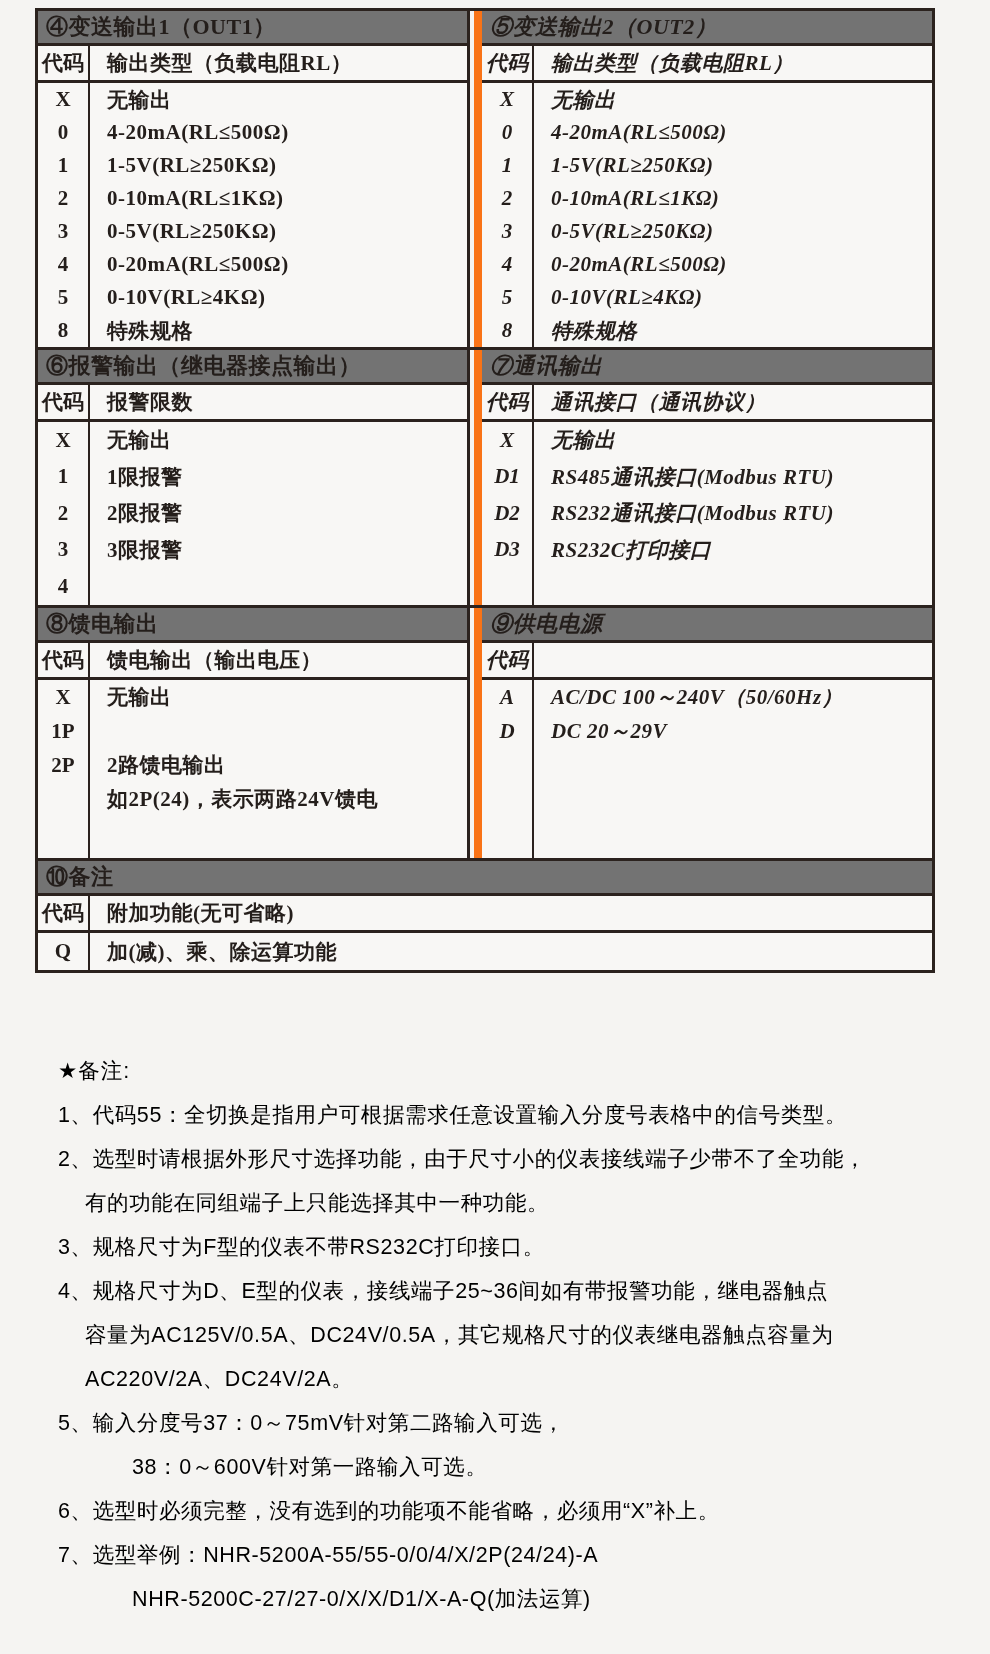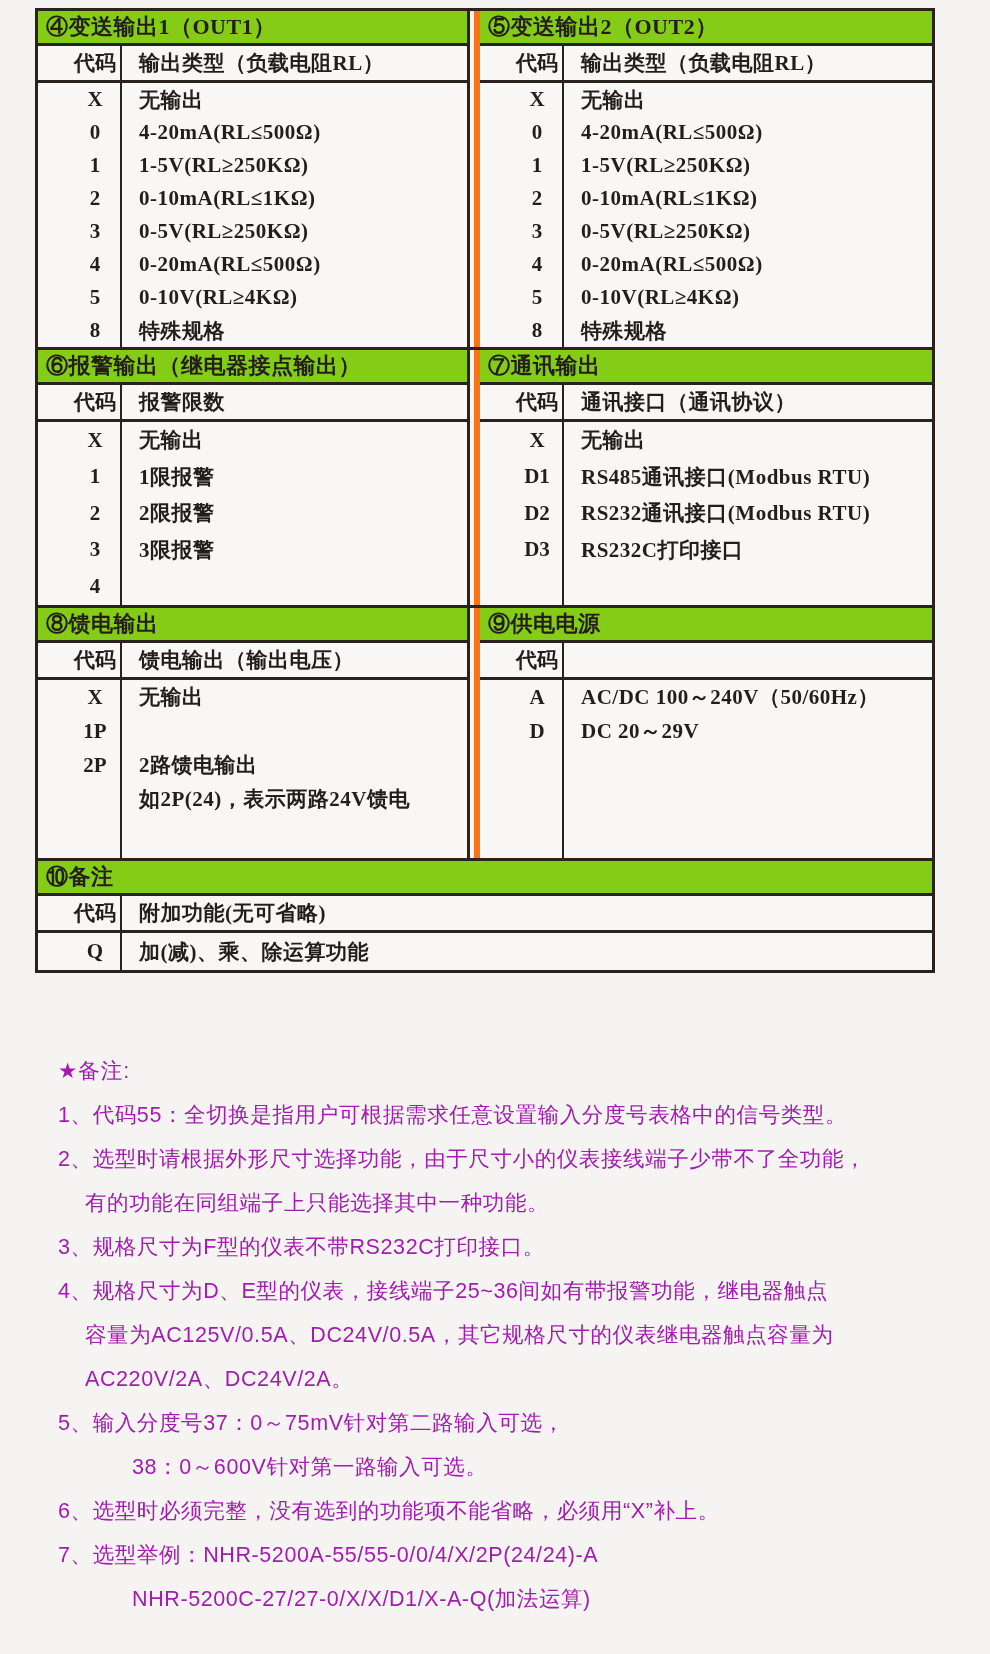--- a/index.html
+++ b/index.html
@@ -18,47 +18,46 @@
     margin:8px 0 0 35px;
     width:900px;
     border:3px solid #2b221e;
     background:#f8f7f5;
   }
   .sec{display:flex;}
   .sec + .sec{border-top:3px solid #2b221e;text-align:center;}
   .half{box-sizing:border-box;display:flex;flex-direction:column;}
   .half-l{width:432px;border-right:3px solid #2b221e;}
   .mid-gap{width:4px;background:#f5f4f2;}
-  .half-r{flex:1;border-left:6px solid #f97316;}
+  .half-r{flex:1;border-left:8px solid #f97316;font-style:italic;}
   .full-w{width:100%;display:flex;flex-direction:column;}
 
   .sec-title{
     box-sizing:border-box;
     height:35px;
-    background:#84cc16;
+    background:#737373;
     border-bottom:3px solid #2b221e;
     display:flex;align-items:center;
     padding-left:8px;
     font-size:22px;font-weight:bold;
     letter-spacing:.5px;
   }
   .hdr{
     box-sizing:border-box;
     display:flex;height:37px;
     border-bottom:3px solid #2b221e;
     font-size:21px;font-weight:bold;
   }
   .code{
     box-sizing:border-box;
     width:52px;flex:0 0 52px;
     border-right:2px solid #2b221e;
     display:flex;align-items:center;justify-content:center;
     font-size:21px;font-weight:bold;
     letter-spacing:0;
-    margin-left:32px;
   }
   .desc{
     box-sizing:border-box;
     flex:1;display:flex;align-items:center;
     padding-left:9px;
     font-size:21px;font-weight:bold;
     letter-spacing:.5px;
     white-space:nowrap;overflow:hidden;margin-left:8px;
   }
   .body{display:flex;flex-direction:column;}
@@ -71,21 +70,21 @@
   .body-c{height:178px;} .body-c .row{height:34px;}
   .body-d{height:37px;}  .body-d .row{height:37px;}
 
   
   .notes{
     margin:76px 0 0 58px;
     width:880px;
     font-family:"Liberation Sans","DejaVu Sans",sans-serif;
     font-size:21.5px;
     font-weight:500;
-    color:#a21caf;
+    color:#000000;
   }
   .fn-head{line-height:44px;letter-spacing:1px;}
   .fn-line{line-height:44px;letter-spacing:.6px;}
   .fn-line[data-indent="1"]{padding-left:27px;}
   .fn-line[data-indent="2"]{padding-left:74px;}
 </style>
 </head>
 <body>
 
 <div class="sheet">

